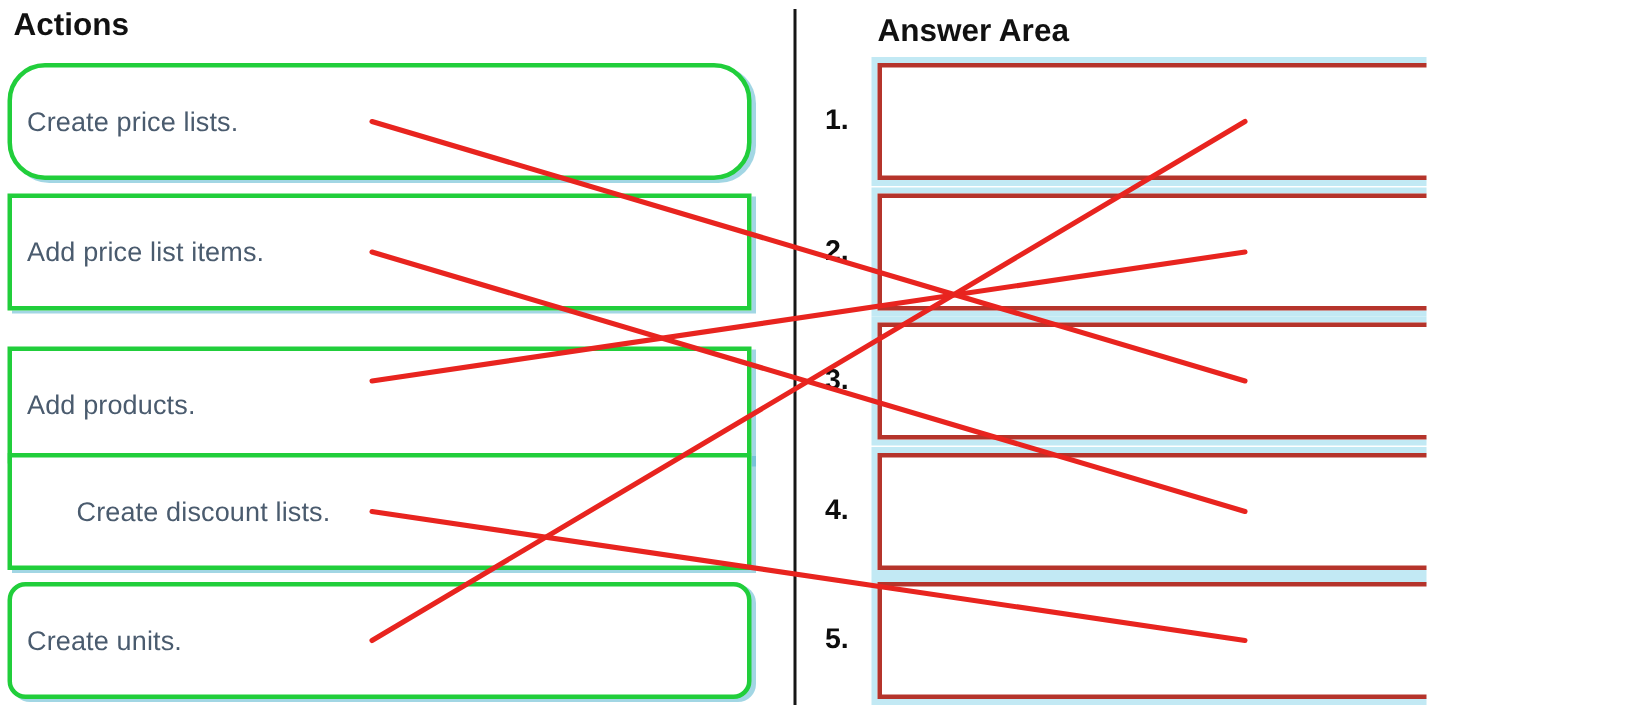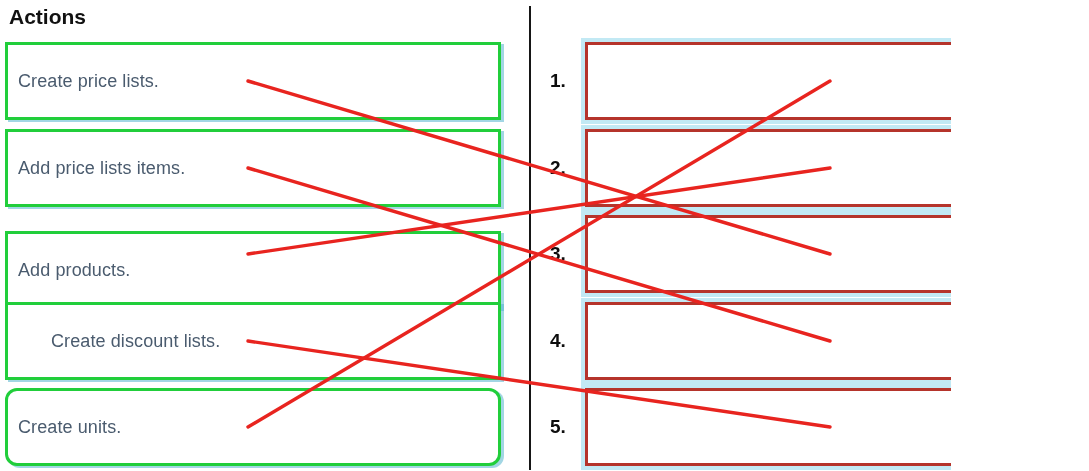--- a/index.html
+++ b/index.html
@@ -63,29 +63,30 @@
     pointer-events:none;
     z-index:10;
   }
 </style>
 </head>
 <body>
 
 <div id="stage" style="--green: #21ce3b; --slotred: #b5342b; --cyan: #c2e9f4; --label: #4a5b6e;">
   <div class="col-title" id="actions-title">Actions</div>
 
+  <div class="col-title" id="answer-title">Answer Area</div>
 
   <div class="divider"></div>
 
   <div id="actions-col">
-      <div class="action-box" style="top: 42px;">
+      <div class="action-box" style="top: 42px; border-radius: 25px;">
         <span class="action-label">Create price lists.</span>
       </div>
       <div class="action-box" style="top: 129px;">
-        <span class="action-label">Add price lists items.</span>
+        <span class="action-label">Add price list items.</span>
       </div>
       <div class="action-box" style="top: 215px; margin-top: 16px;">
         <span class="action-label">Add products.</span>
       </div>
       <div class="action-box" style="top: 302px; padding-left: 43px;">
         <span class="action-label">Create discount lists.</span>
       </div>
       <div class="action-box" style="top: 388px; border-radius: 12px;">
         <span class="action-label">Create units.</span>
       </div>

